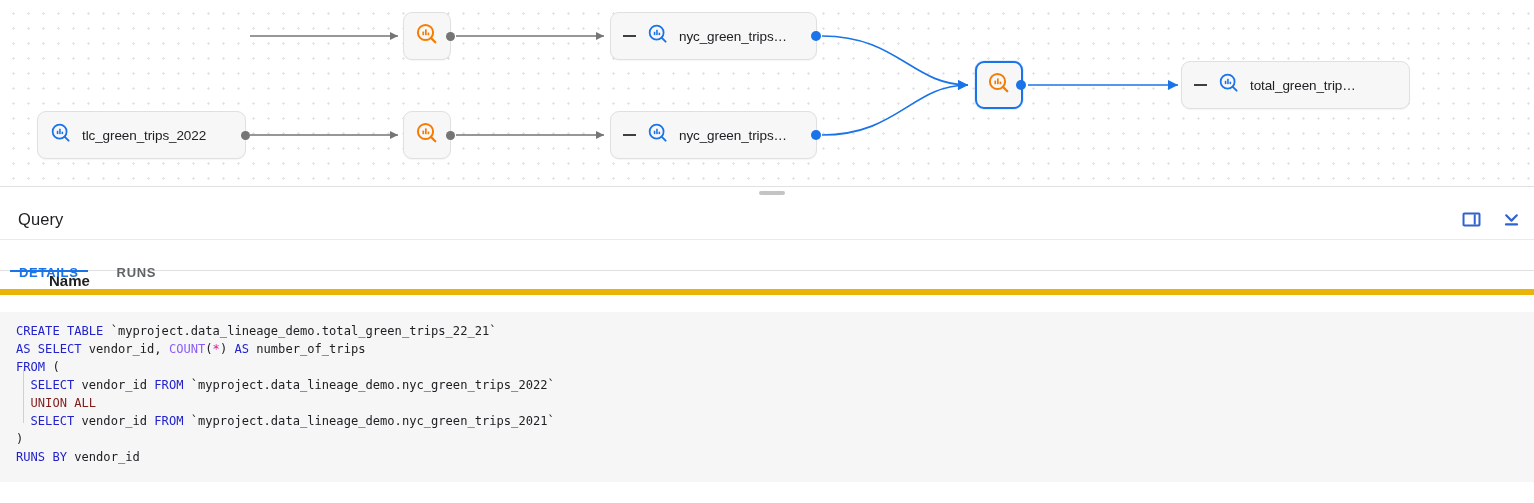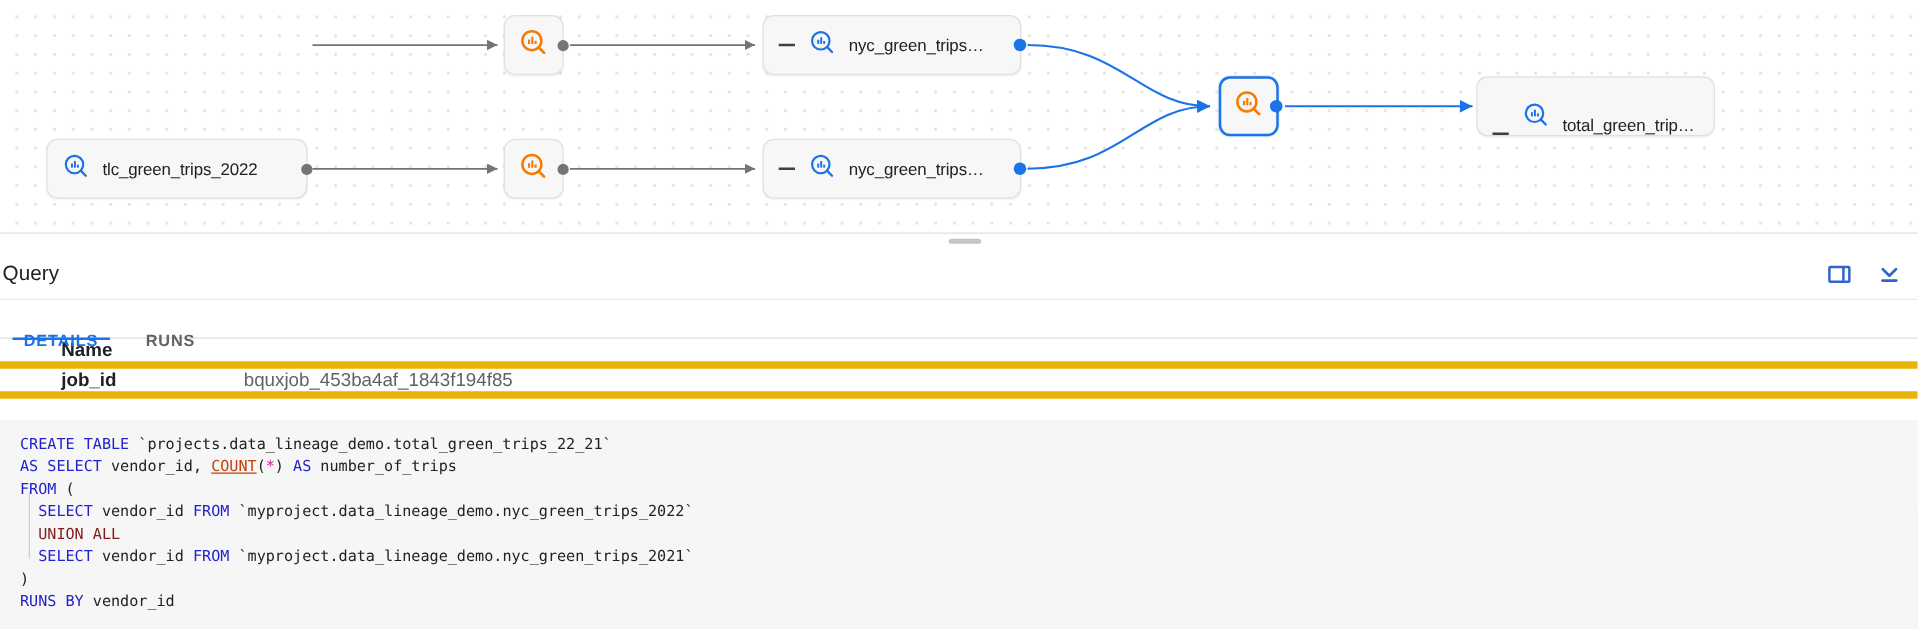--- a/index.html
+++ b/index.html
@@ -89,21 +89,21 @@
   
   #query-panel {
     position: absolute; left: 0; top: 199px;
     width: 1534px; height: 304px;
     background: #ffffff;
   }
   #panel-header {
     position: relative;
     height: 41px;
     display: flex; align-items: center;
-    padding: 0 14px 0 2px;
+    padding: 0 14px 0 18px;
     border-bottom: 1px solid #e8eaed;
   }
   #panel-title {
     font-size: 16.5px; color: #202124; font-weight: 400;
     letter-spacing: 0.1px;
   }
   #panel-actions {
     position: absolute; right: 10px; top: 0;
     height: 41px; display: flex; align-items: center; gap: 14px;
   }
@@ -176,21 +176,21 @@
     color: #202124;
     padding-left: 16px;
   }
   #indent-guide {
     position: absolute;
     left: 23px; top: 57px;
     width: 1px; height: 54px;
     background: #d0d0d0;
   }
   .kw  { color: #2222cc; margin-top: 12px; }
-  .fn  { color: #c2410c; text-decoration: underline; }
+  .fn  { color: #8b5cf6; }
   .op  { color: #d81b9a; }
   .dim { color: #7f1d1d; }
 </style>
 </head>
 <body>
 
 <div id="lineage-canvas">
 
   <svg id="edge-layer">
     <defs>
@@ -290,21 +290,21 @@
         <circle cx="10.5" cy="10.5" r="7.6" fill="none" stroke="#f57c00" stroke-width="2"></circle>
         <rect x="7.4" y="9.6" width="1.7" height="3.6" fill="#f57c00"></rect>
         <rect x="10.0" y="7.4" width="1.7" height="5.8" fill="#f57c00"></rect>
         <rect x="12.6" y="10.6" width="1.7" height="2.6" fill="#f57c00"></rect>
         <line x1="15.9" y1="15.9" x2="20.3" y2="20.3" stroke="#f57c00" stroke-width="2.2" stroke-linecap="round"></line>
       </svg>
     </span>
     <span class="port out blue"></span>
   </div>
 
-  <div class="node table-node" style="left:1181px; top:61px; width:191px;align-items:flex-end;">
+  <div class="node table-node" style="left:1181px; top:61px; width:229px;">
     <span class="collapse-dash"></span>
     <span class="bq-icon">
       <svg width="22" height="22" viewBox="0 0 24 24">
         <circle cx="10.5" cy="10.5" r="7.6" fill="none" stroke="#1a73e8" stroke-width="1.9"></circle>
         <rect x="7.4" y="9.6" width="1.7" height="3.6" fill="#1a73e8"></rect>
         <rect x="10.0" y="7.4" width="1.7" height="5.8" fill="#1a73e8"></rect>
         <rect x="12.6" y="10.6" width="1.7" height="2.6" fill="#1a73e8"></rect>
         <line x1="15.9" y1="15.9" x2="20.3" y2="20.3" stroke="#1a73e8" stroke-width="2.1" stroke-linecap="round"></line>
       </svg>
     </span>
@@ -338,29 +338,25 @@
 
   <div id="tabs">
     <div class="tab active">DETAILS</div>
     <div class="tab">RUNS</div>
   </div>
 
   <div id="details-table">
     <div class="detail-row">
       <div class="detail-key">Name</div>
     </div>
-    <div class="detail-row">
-      <div class="detail-key">job_id</div>
-      <div class="detail-val">bquxjob_453ba4af_1843f194f85</div>
-    </div>
   </div>
 
   <div id="sql-block">
     <div id="indent-guide"></div>
-    <div id="sql-code"><span class="kw">CREATE TABLE </span><span>`projects.data_lineage_demo.total_green_trips_22_21`</span>
+    <div id="sql-code"><span class="kw">CREATE TABLE </span><span>`myproject.data_lineage_demo.total_green_trips_22_21`</span>
 <span class="kw">AS SELECT </span><span>vendor_id, </span><span class="fn">COUNT</span><span>(</span><span class="op">*</span><span>) </span><span class="kw">AS </span><span>number_of_trips</span>
 <span class="kw">FROM </span><span>(</span>
 <span>  </span><span class="kw">SELECT </span><span>vendor_id </span><span class="kw">FROM </span><span>`myproject.data_lineage_demo.nyc_green_trips_2022`</span>
 <span>  </span><span class="dim">UNION ALL</span>
 <span>  </span><span class="kw">SELECT </span><span>vendor_id </span><span class="kw">FROM </span><span>`myproject.data_lineage_demo.nyc_green_trips_2021`</span>
 <span>)</span>
 <span class="kw">RUNS BY </span><span>vendor_id</span></div>
   </div>
 </div>
 

